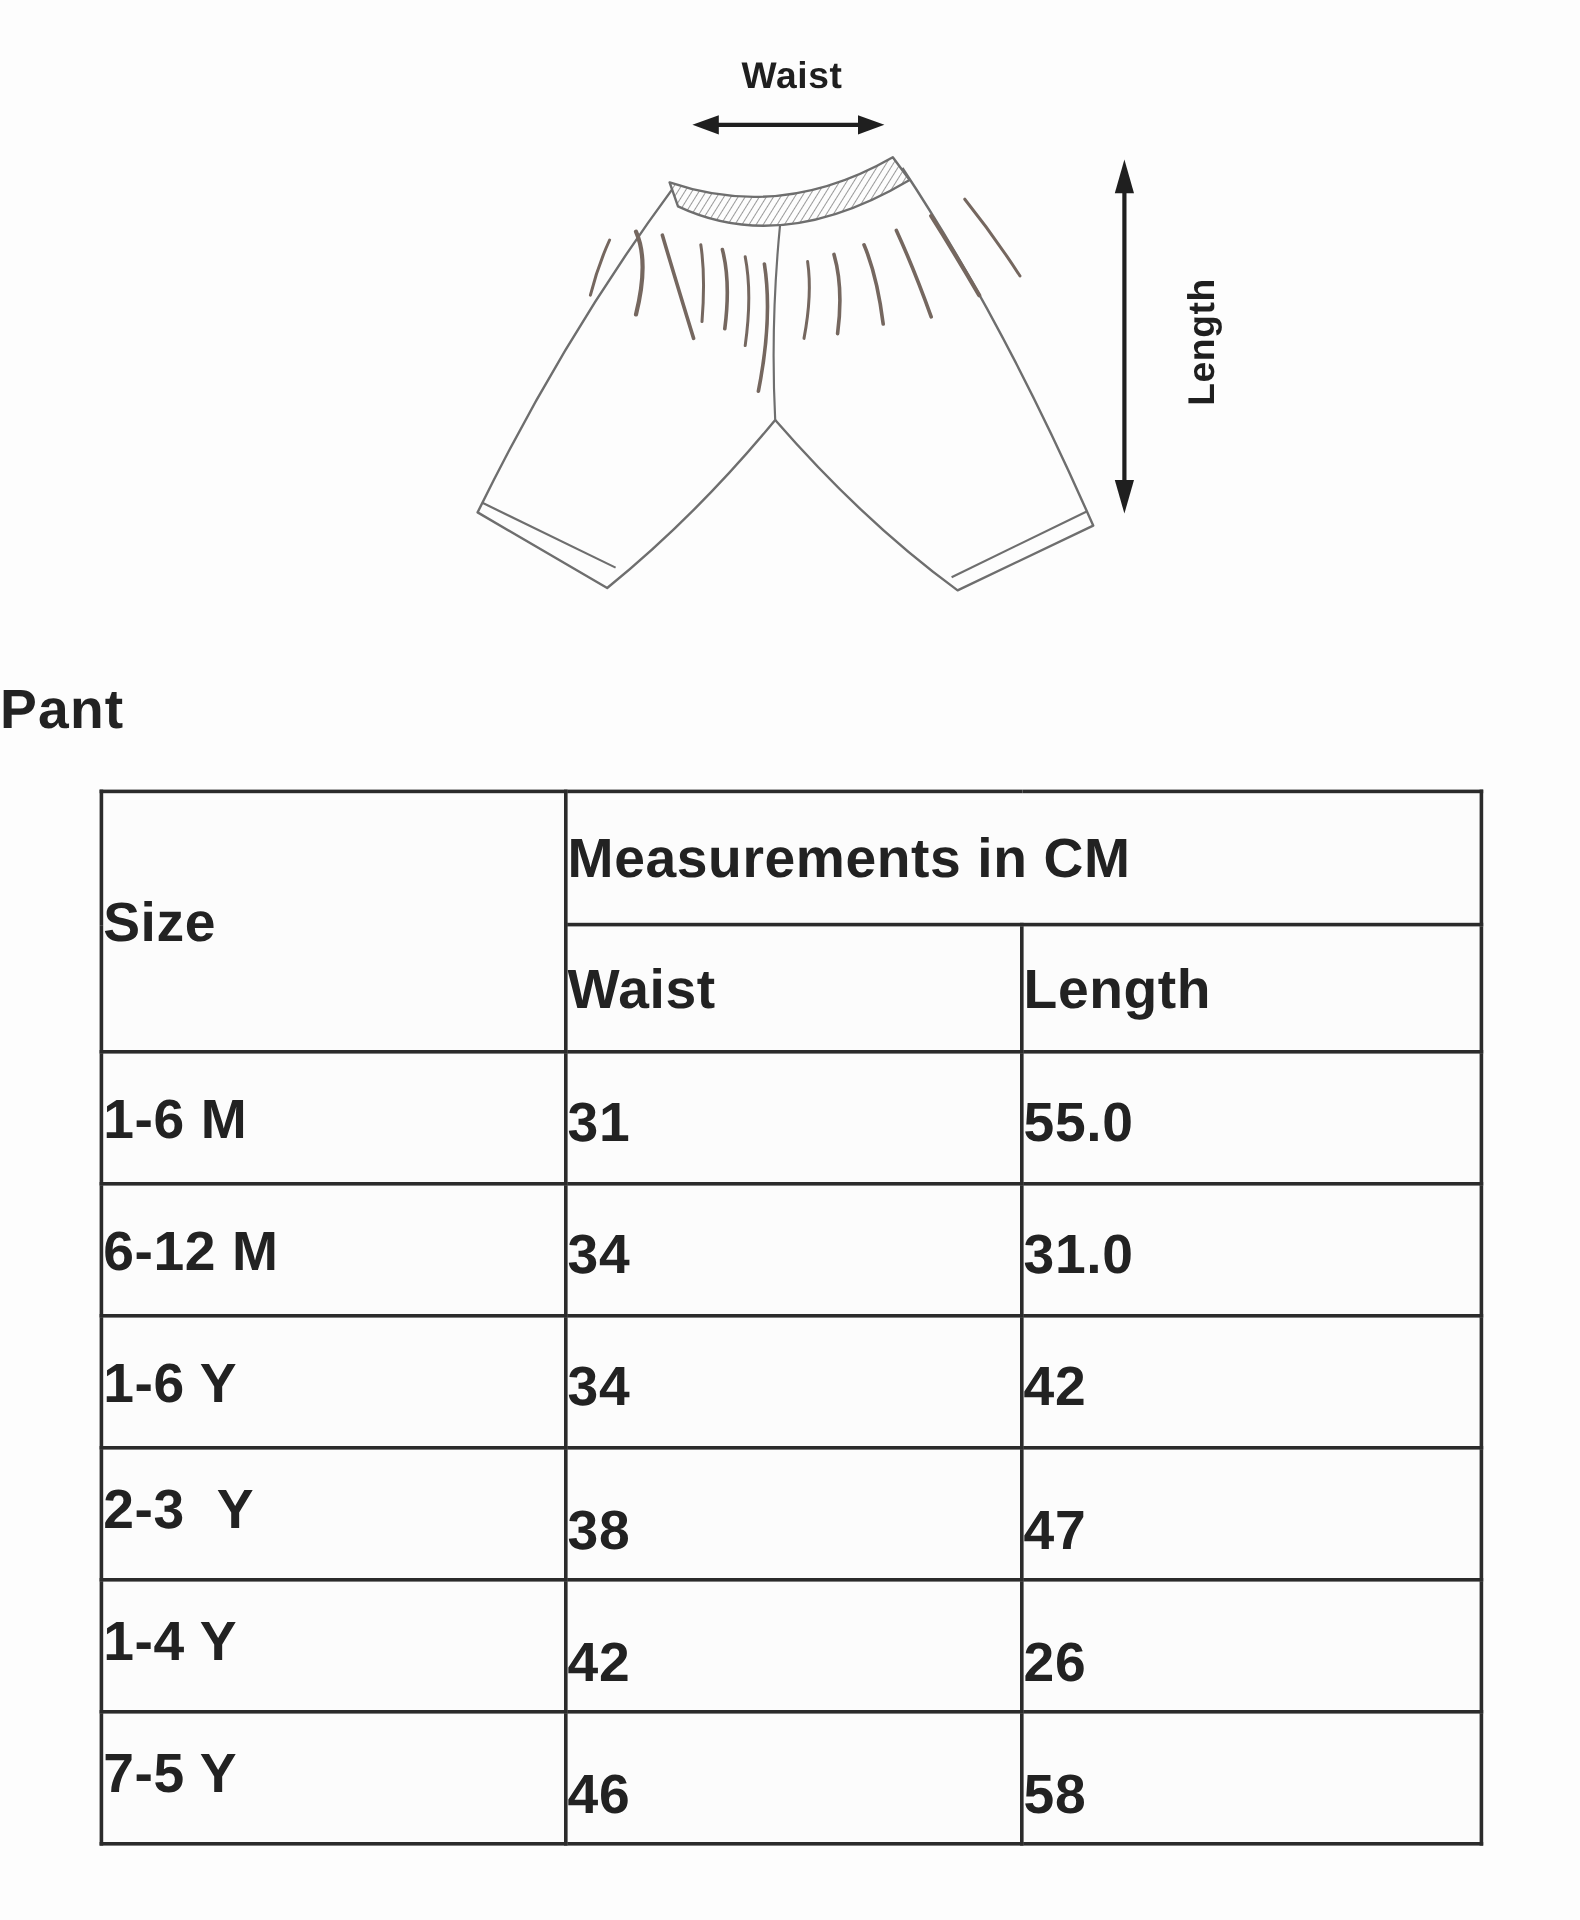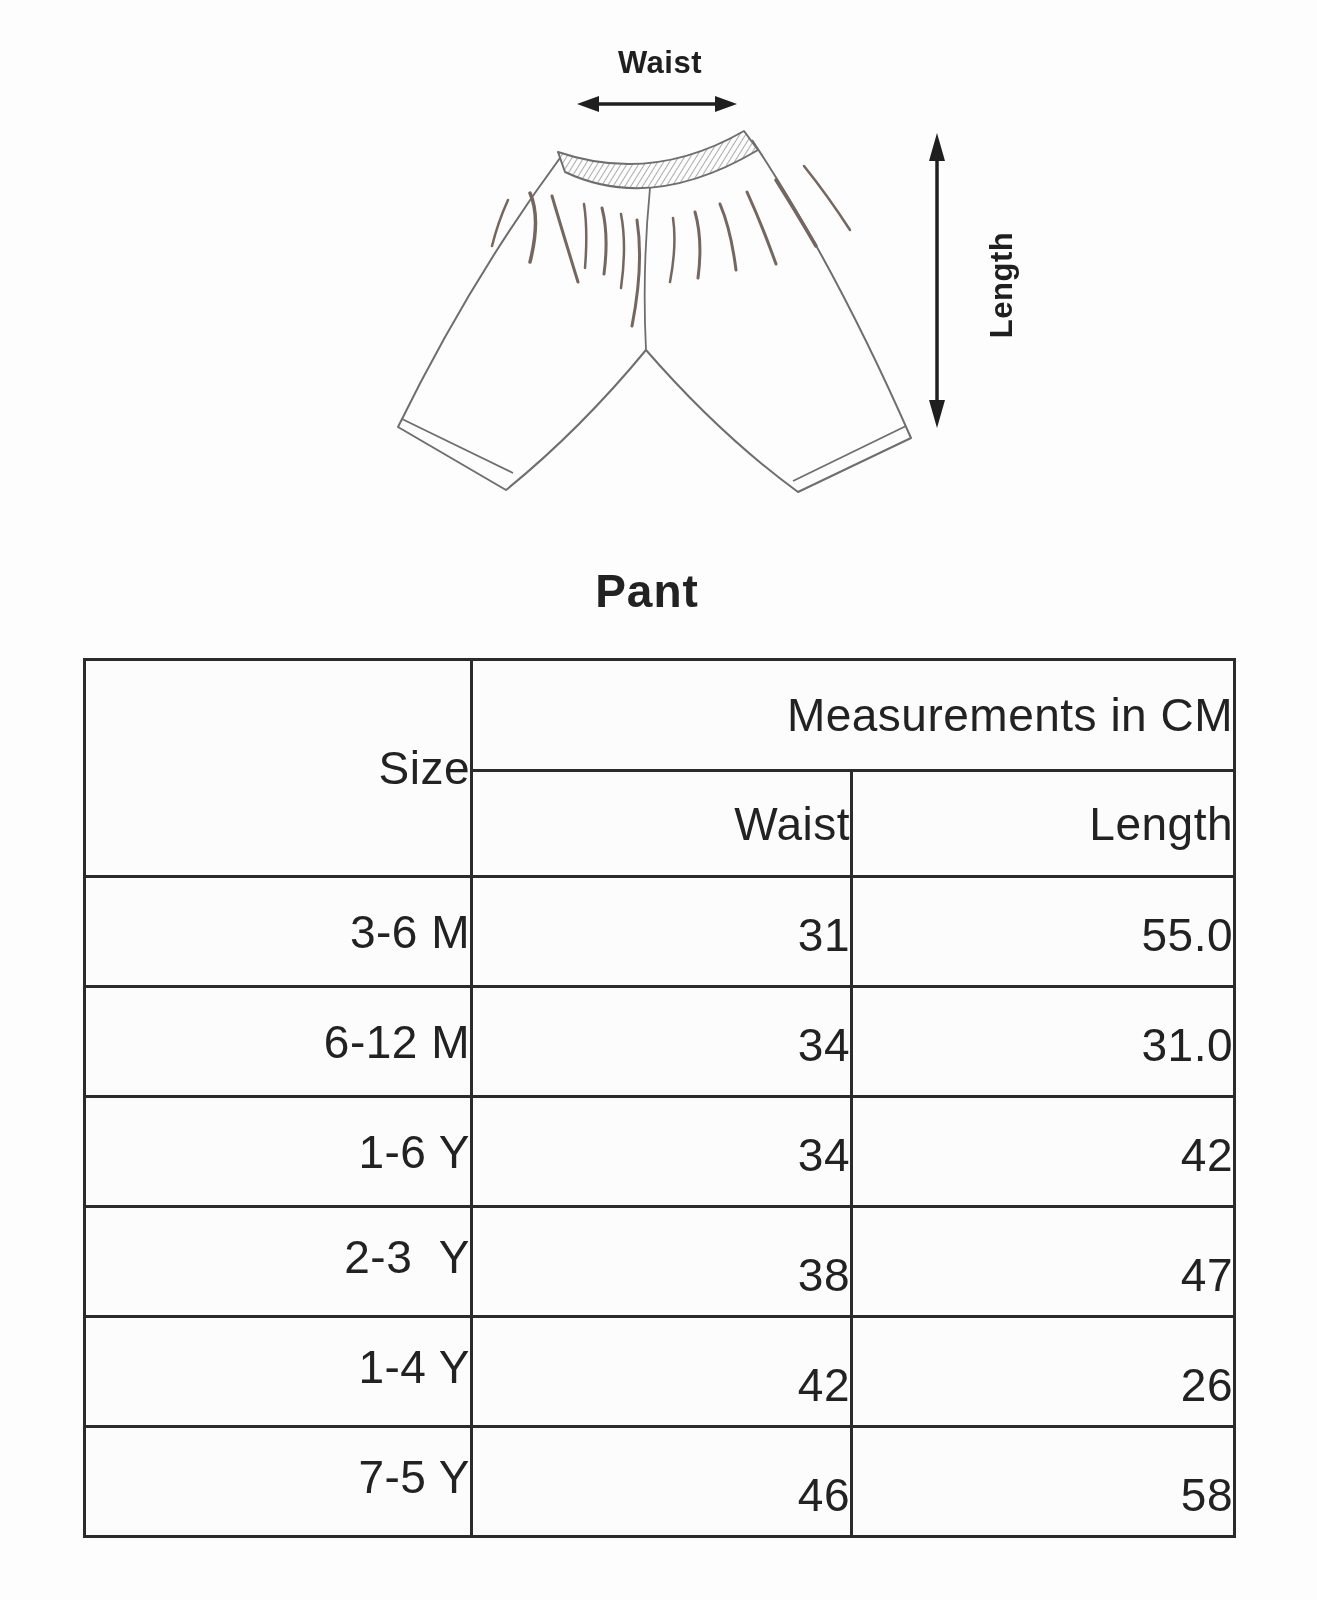--- a/index.html
+++ b/index.html
@@ -9,29 +9,29 @@
     font-family:"Liberation Sans","DejaVu Sans",sans-serif;
     color:#1f1f1f;
   }
   .figure-svg{position:absolute;left:380px;top:30px;width:660px;height:500px;}
   .figure-svg text{
     font-family:"Liberation Sans","DejaVu Sans",sans-serif;
     font-weight:bold;font-size:31px;fill:#1f1f1f;letter-spacing:0.5px;
   }
   .chart-title{
     position:absolute;top:564px;left:0;width:1294px;height:50px;
-    text-align:center;font-size:46px;font-weight:bold;letter-spacing:1px;color:#222;
+    font-size:46px;font-weight:bold;letter-spacing:1px;color:#222;
   }
   table.size-table{
     position:absolute;left:83px;top:658px;width:1150px;
     border-collapse:collapse;table-layout:fixed;background:#fcfcfc;
   }
   .size-table th,.size-table td{
-    border:3px solid #2b2b2b;text-align:right;vertical-align:middle;
-    font-weight:normal;font-size:46px;color:#222;letter-spacing:0.5px;
+    border:3px solid #2b2b2b;text-align:left;vertical-align:middle;
+    font-weight:bold;font-size:46px;color:#222;letter-spacing:0.5px;
     padding:0;overflow:hidden;
   }
   tr.header-row-1{height:111px;}
   tr.header-row-2{height:106px;}
   .size-table tbody tr{height:110px;}
   .size-table tbody td.num{padding-top:6px;}
   .size-table tbody tr:nth-child(n+4) td.num{padding-top:26px;}
   .size-table tbody tr:nth-child(n+4) td.size-cell{padding-bottom:10px;}
 </style>
 </head>
@@ -107,21 +107,21 @@
       <th rowspan="2">Size</th>
       <th colspan="2">Measurements in CM</th>
     </tr>
     <tr class="header-row-2">
       <th>Waist</th>
       <th>Length</th>
     </tr>
   </thead>
   <tbody>
     <tr>
-      <td class="size-cell">3-6 M</td>
+      <td class="size-cell">1-6 M</td>
       <td class="num">31</td>
       <td class="num">55.0</td>
     </tr>
     <tr>
       <td class="size-cell">6-12 M</td>
       <td class="num">34</td>
       <td class="num">31.0</td>
     </tr>
     <tr>
       <td class="size-cell">1-6 Y</td>

